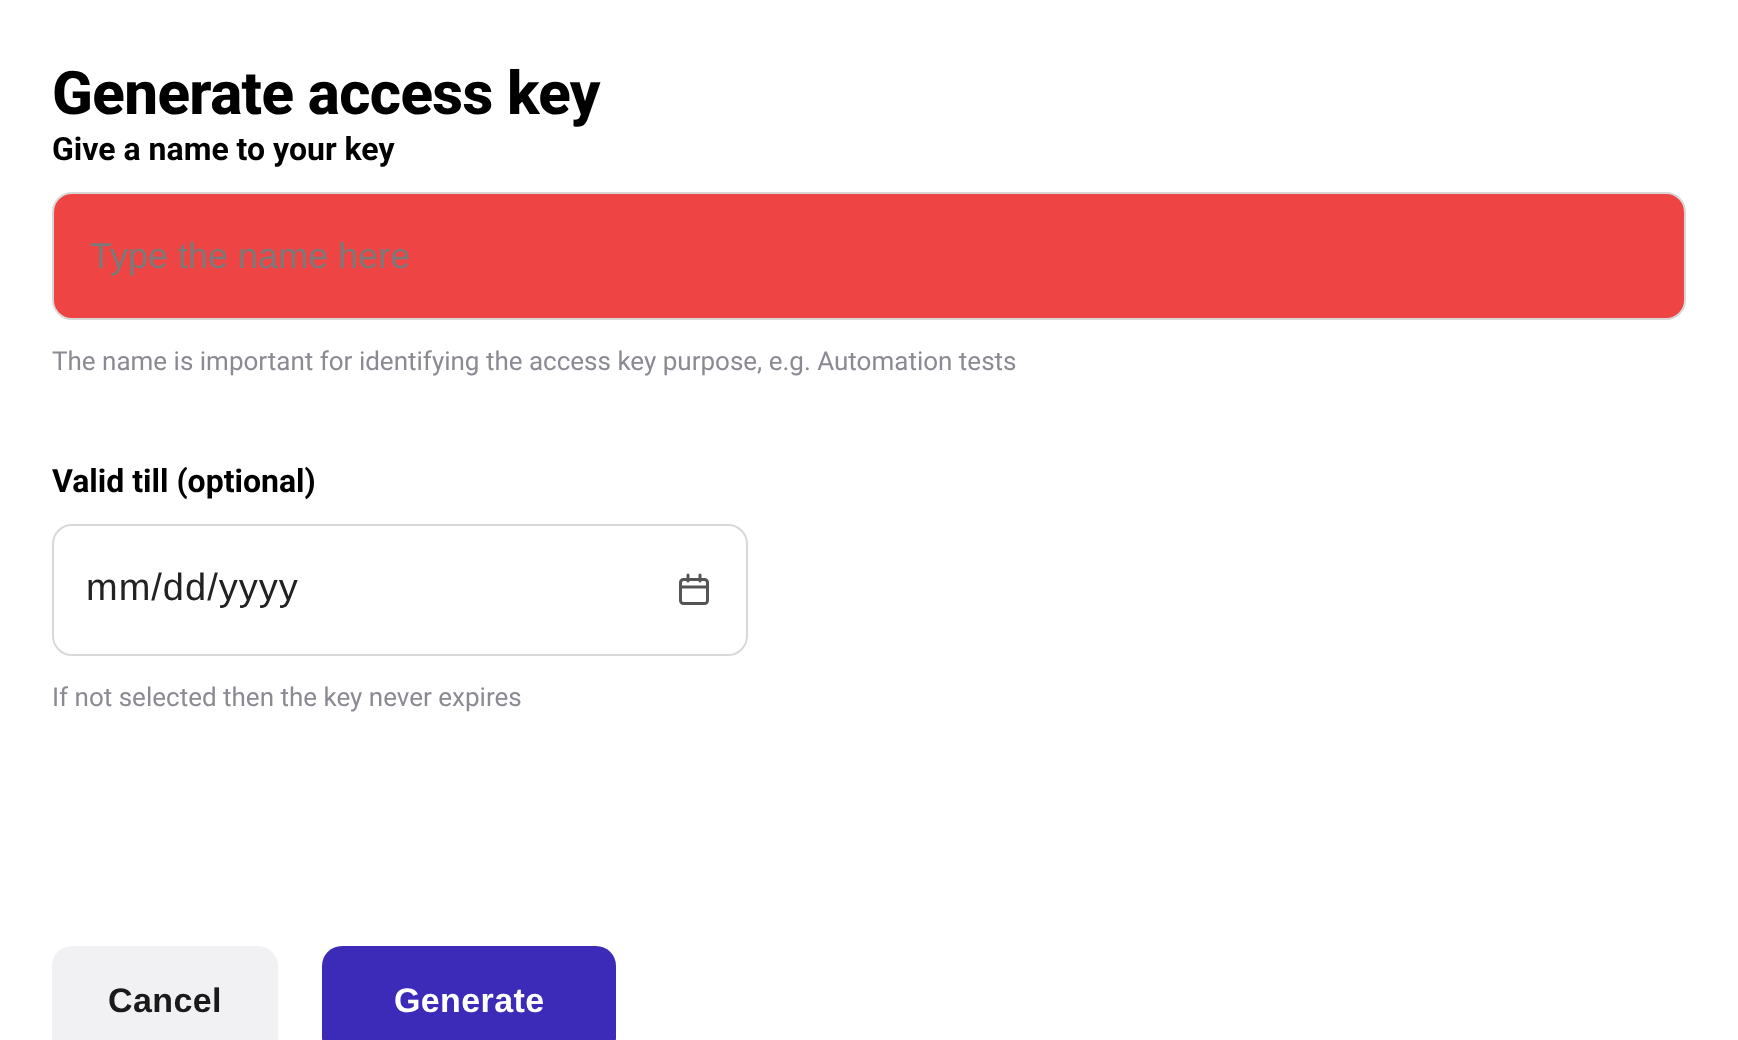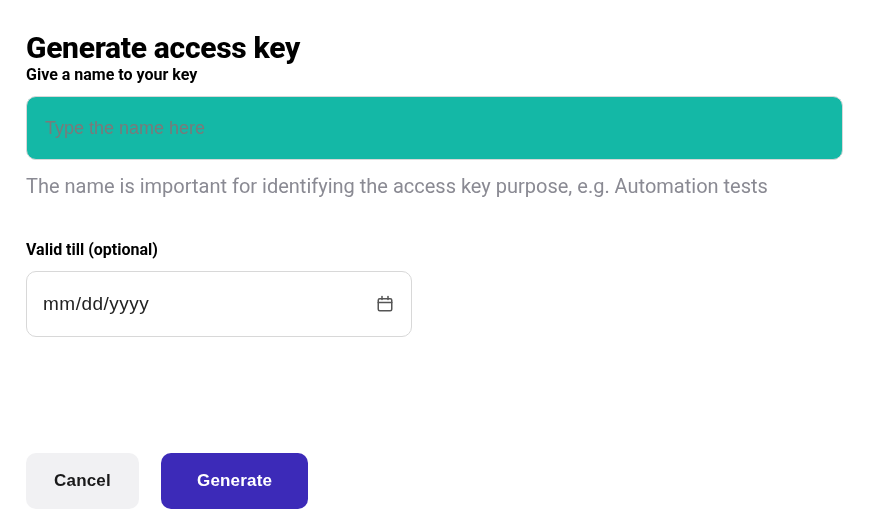--- a/index.html
+++ b/index.html
@@ -24,42 +24,42 @@
       font-weight: 700;
       color: #000000;
       margin-bottom: 12px;
     }
     .text-input {
       width: 100%;
       height: 64px;
       padding: 0 18px;
       font-size: 18px;
       color: #333333;
-      background: #14b8a6;
+      background: #ef4444;
       border: 1px solid #d8d8d8;
       border-radius: 10px;
       outline: none;
     }
     .text-input::placeholder {
       color: #7a7a7a;
     }
     .help-text {
-      font-size: 20px;
+      font-size: 13px;
       color: #8a8a93;
       margin-top: 14px;
     }
     .field-group {
       margin-bottom: 42px;
     }
     .field-group.last {
       margin-bottom: 116px;
     }
     .date-wrapper {
       position: relative;
-      width: 386px;
+      width: 348px;
     }
     .date-input {
       width: 100%;
       height: 66px;
       padding: 0 52px 0 16px;
       font-size: 19px;
       color: #222222;
       background: #ffffff;
       border: 1px solid #d8d8d8;
       border-radius: 10px;
@@ -117,18 +117,19 @@
     <input type="text" class="date-input" value="mm/dd/yyyy" style="">
     <span class="calendar-icon">
       <svg viewBox="0 0 24 24" fill="none" stroke="currentColor" stroke-width="2" stroke-linecap="round" stroke-linejoin="round">
         <rect x="3" y="5" width="18" height="16" rx="2"></rect>
         <line x1="3" y1="10" x2="21" y2="10"></line>
         <line x1="8" y1="2" x2="8" y2="6"></line>
         <line x1="16" y1="2" x2="16" y2="6"></line>
       </svg>
     </span>
   </div>
+  <div class="help-text">If not selected then the key never expires</div>
 </div>
 
 <div class="button-row">
   <button class="btn btn-cancel">Cancel</button>
   <button class="btn btn-generate">Generate</button>
 </div>
 
 </body></html>

